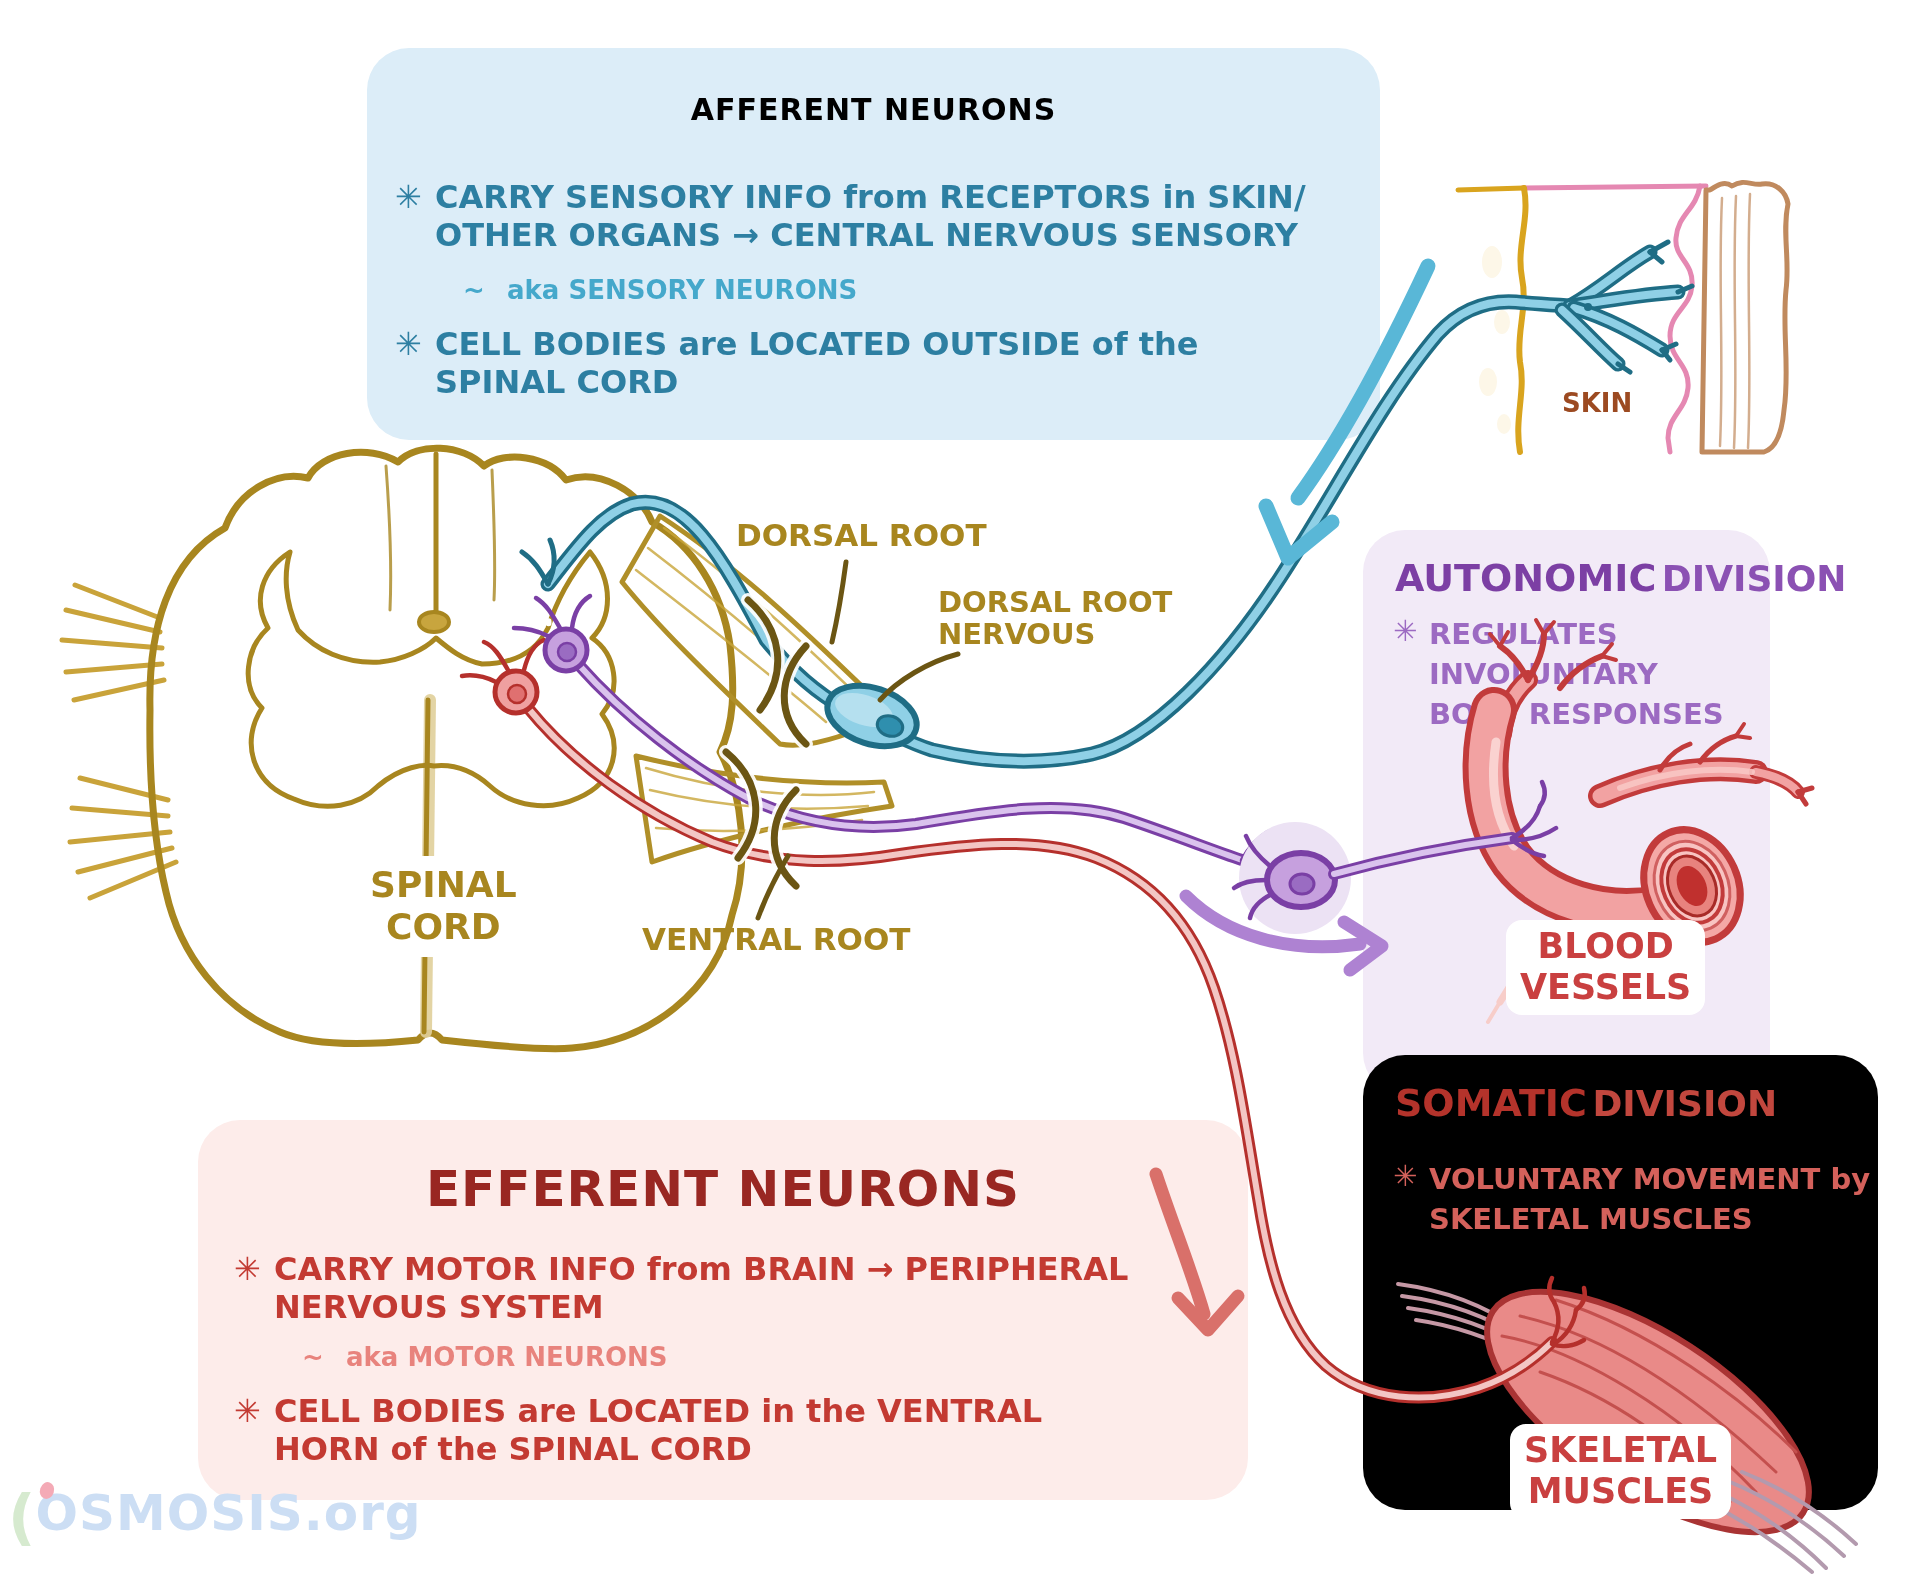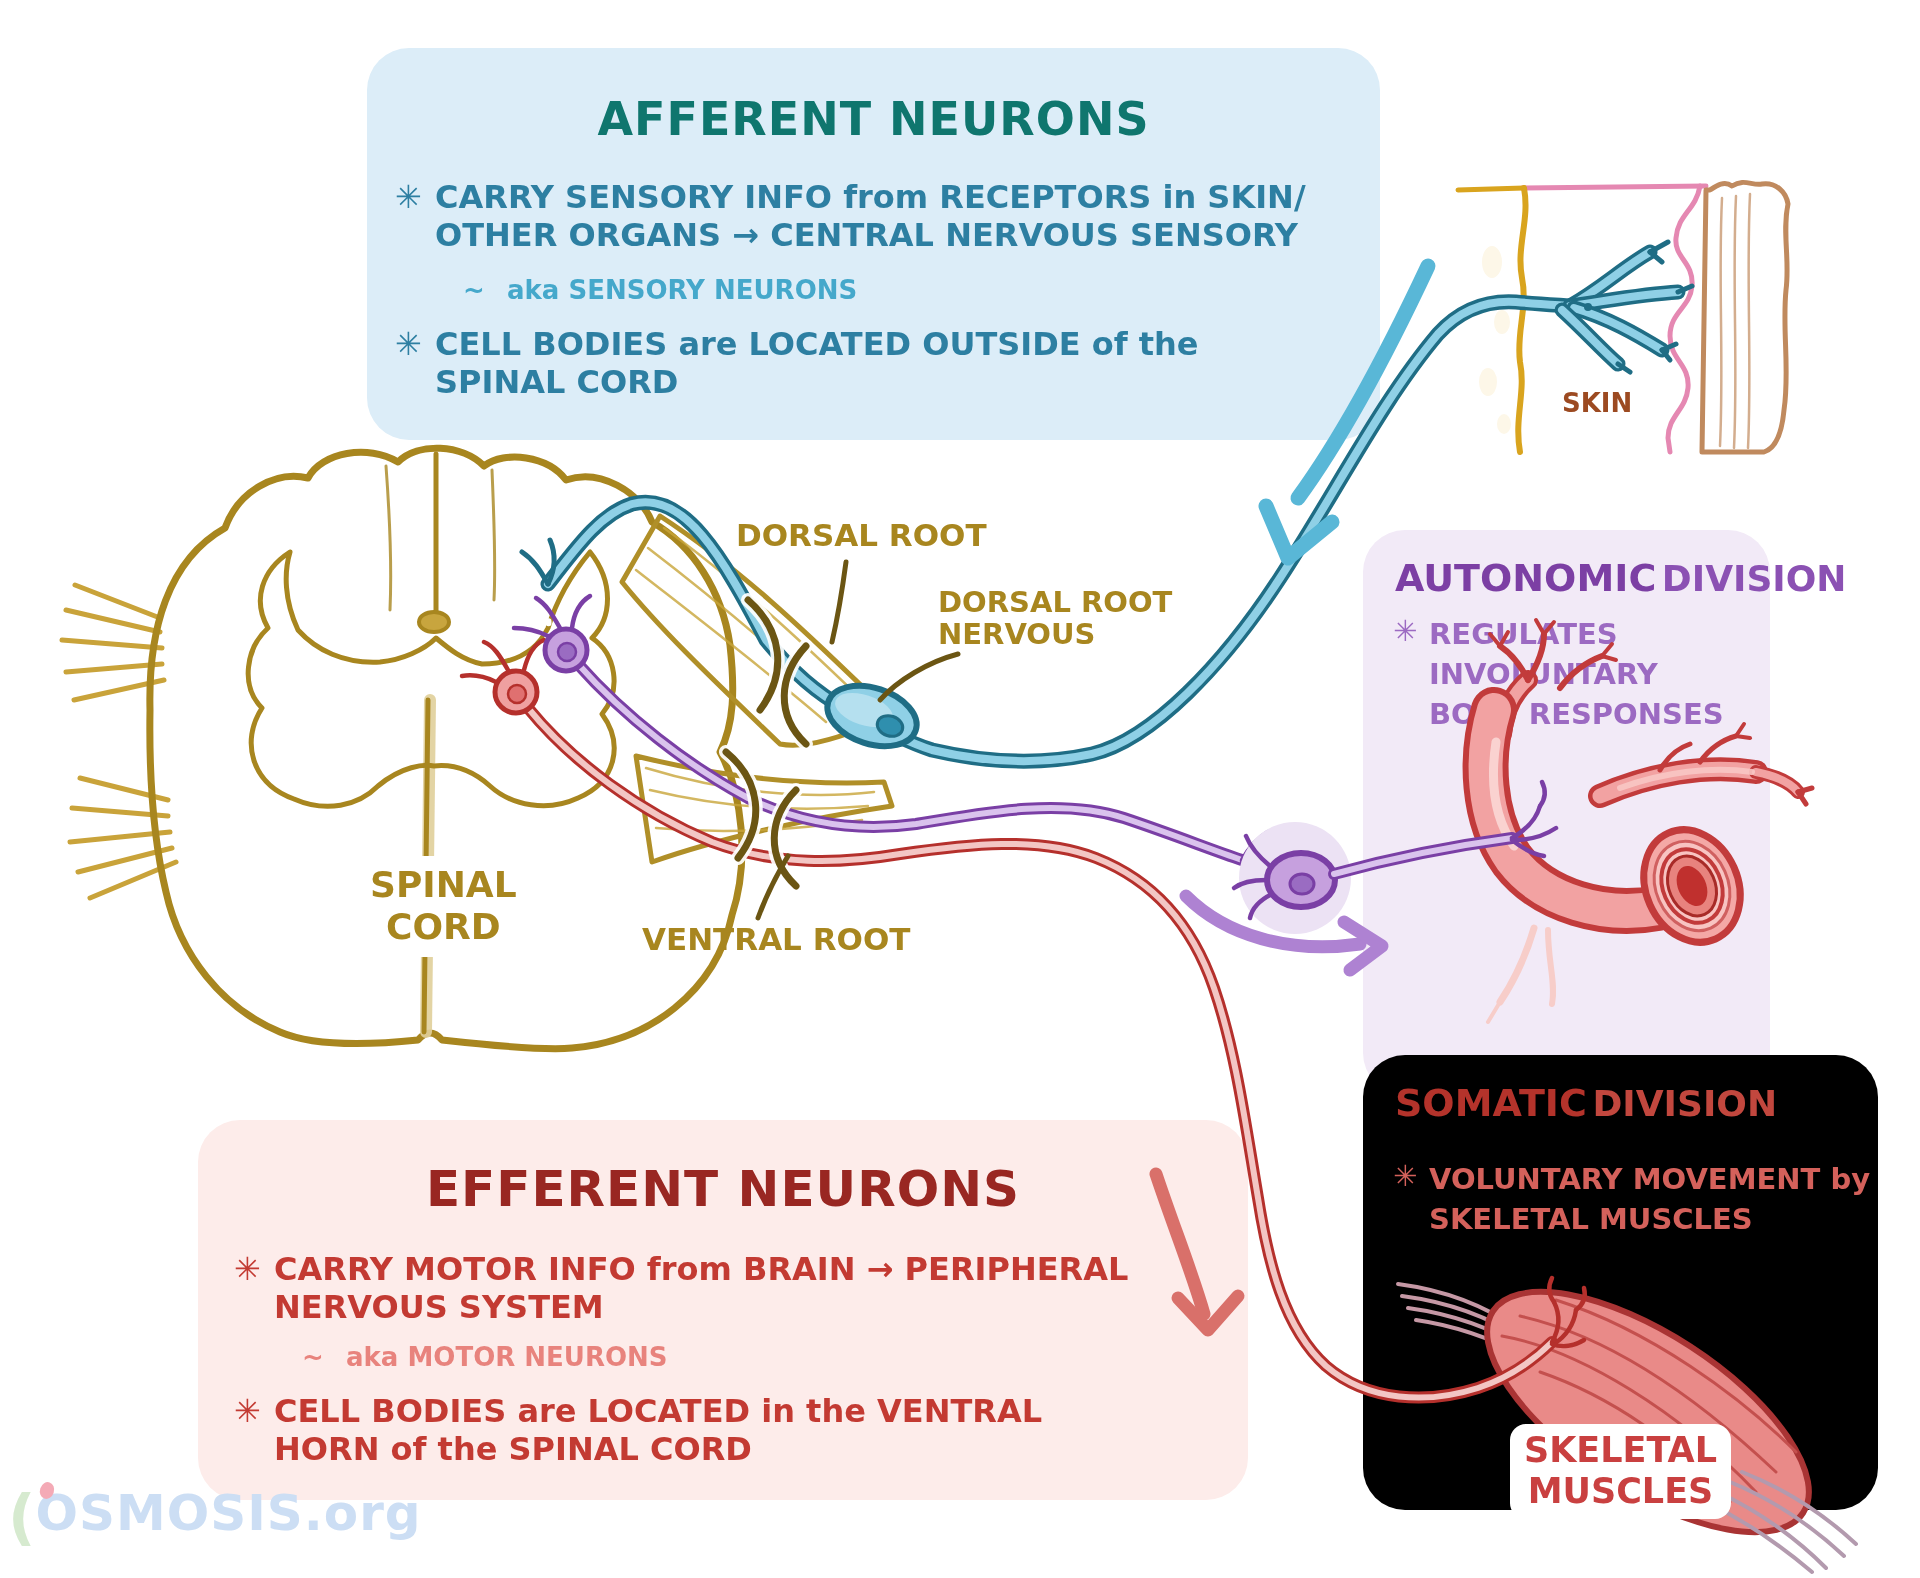--- a/index.html
+++ b/index.html
@@ -4,22 +4,22 @@
 <style>
   html,body{margin:0;padding:0;background:#ffffff;}
   .canvas{position:relative;width:1920px;height:1578px;background:#ffffff;overflow:hidden;
           font-family:"DejaVu Sans",sans-serif;font-weight:bold;}
   .box{position:absolute;border-radius:42px;}
   .box-afferent{left:367px;top:48px;width:1013px;height:392px;background:#dcedf8;}
   .box-autonomic{left:1363px;top:530px;width:407px;height:565px;background:#f2eaf7;}
   .box-somatic{left:1363px;top:1055px;width:515px;height:455px;background:#000000;}
   .box-efferent{left:198px;top:1120px;width:1050px;height:380px;background:#fdecea;}
 
-  .af-title{position:absolute;left:0;right:0;top:44px;text-align:center;font-size:46px;
-            letter-spacing:1px;color:#0f766e;}
+  .af-title{position:absolute;left:0;right:0;top:44px;text-align:center;font-size:30px;
+            letter-spacing:1px;color:#000000;}
   .ef-title{position:absolute;left:0;right:0;top:40px;text-align:center;font-size:50px;
             letter-spacing:1px;color:#992722;}
   .item{position:absolute;display:flex;align-items:flex-start;}
   .bullet{display:inline-block;width:40px;flex:0 0 40px;}
   .item-lines div{line-height:38px;}
   .af-item{color:#2d7fa2;font-size:32px;}
   .af-p1{left:28px;top:130px;}
   .af-sub{left:96px;top:227px;color:#45a8cb;font-size:26px;}
   .af-p2{left:28px;top:277px;}
   .ef-item{color:#c33a32;font-size:32px;}
@@ -390,20 +390,24 @@
     <div>DORSAL ROOT</div>
     <div>NERVOUS</div>
   </div>
   <div class="gold-label lbl-ventral">VENTRAL ROOT</div>
 
   <div class="organ-label sc-label">
     <div>SPINAL</div>
     <div>CORD</div>
   </div>
   <div class="organ-label skin-label">SKIN</div>
+  <div class="organ-label bv-label">
+    <div>BLOOD</div>
+    <div>VESSELS</div>
+  </div>
   <div class="organ-label sm-label">
     <div>SKELETAL</div>
     <div>MUSCLES</div>
   </div>
 
   <div class="logo">
     <span class="logo-dot"></span>
     <span class="logo-paren">(</span><span class="logo-text">OSMOSIS.org</span>
   </div>
 

